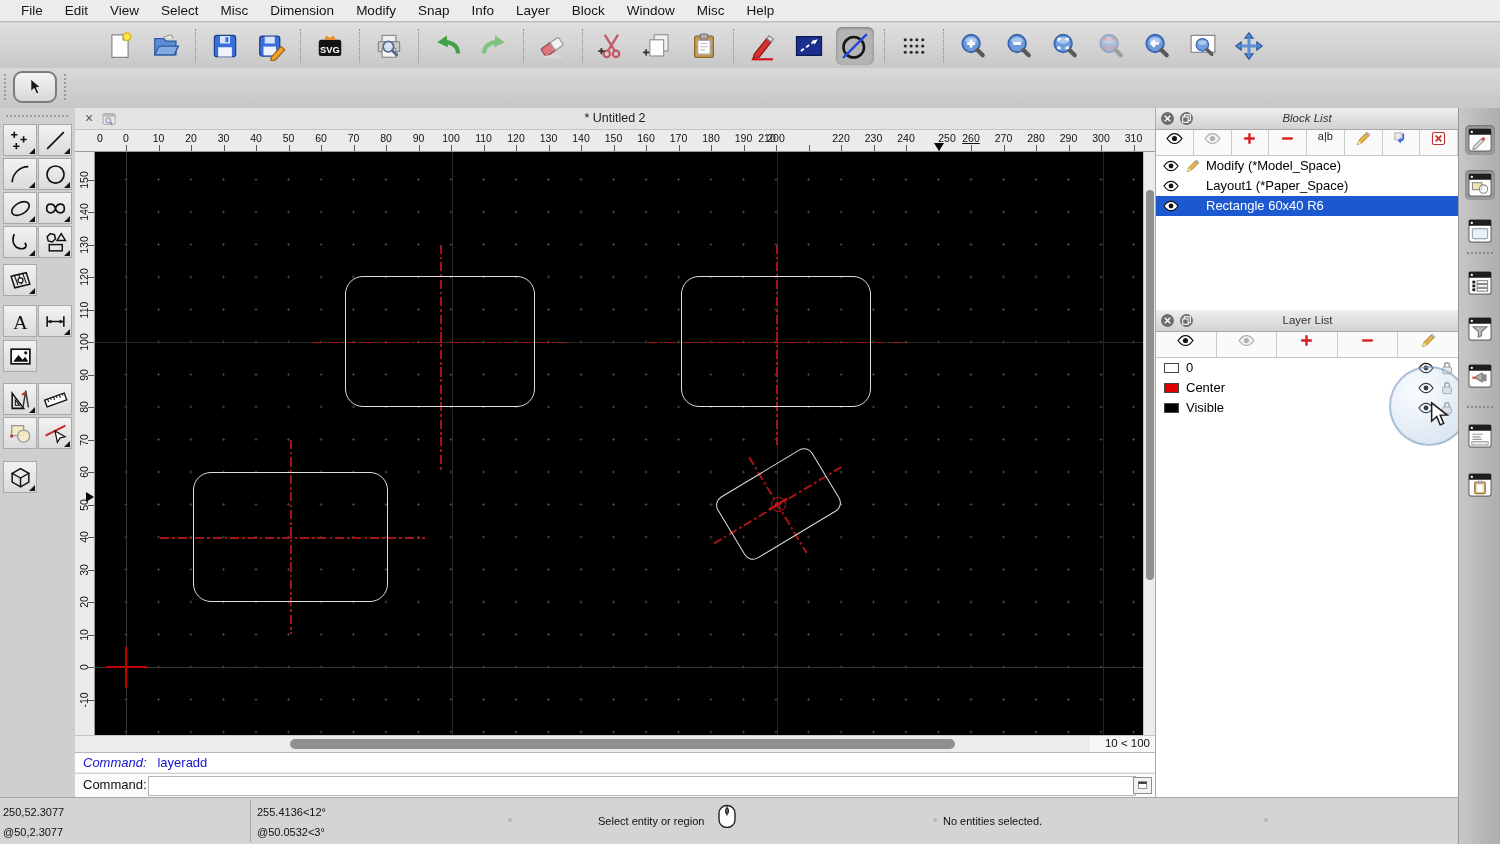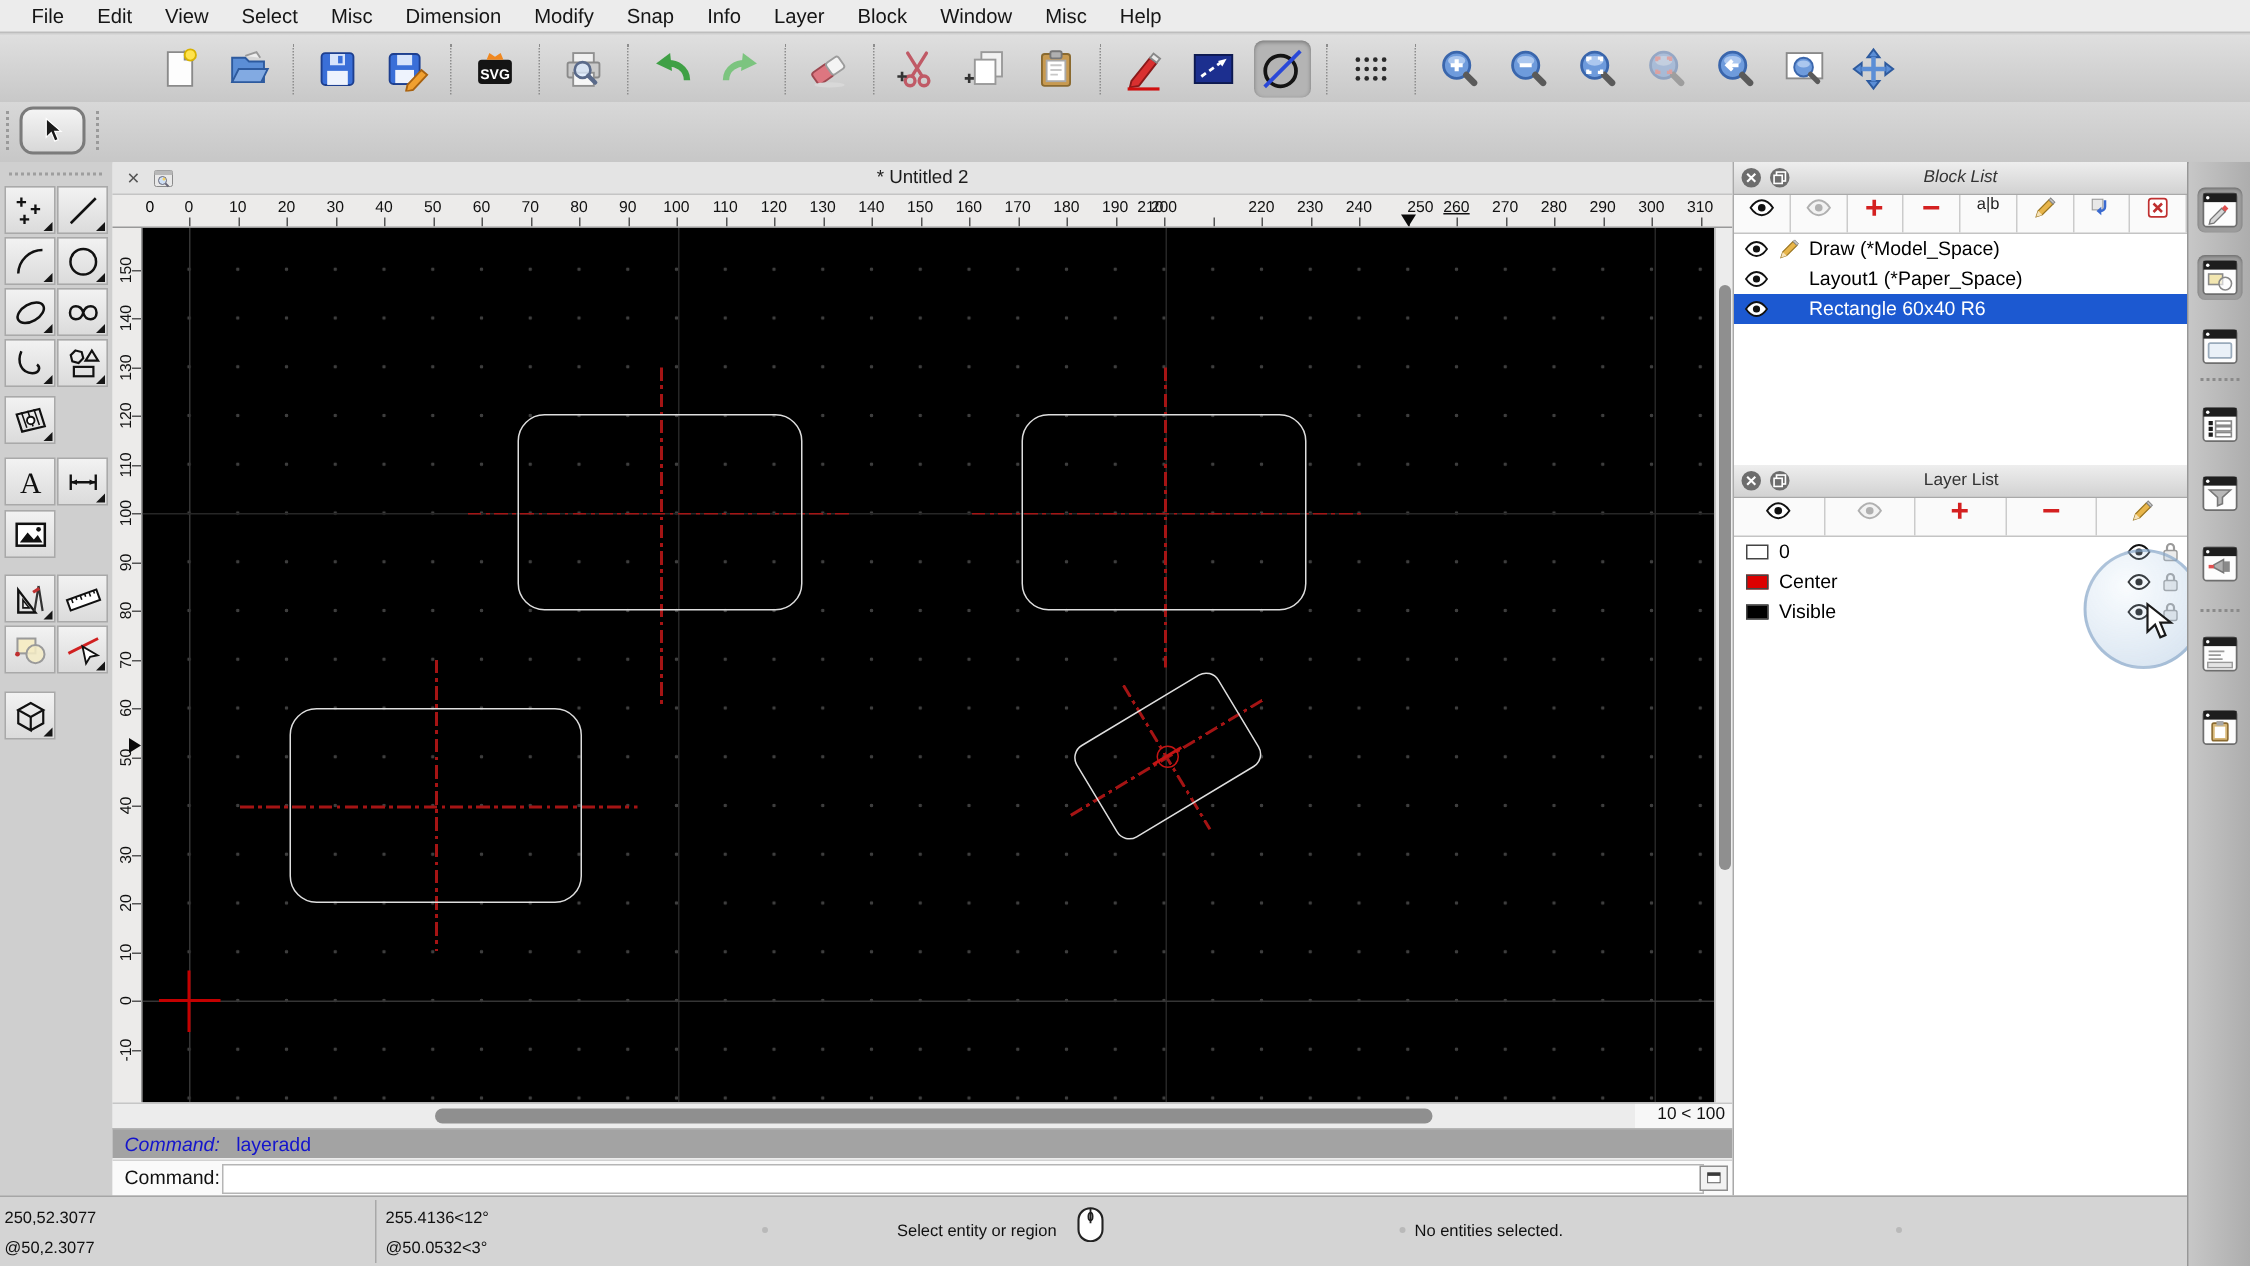--- a/index.html
+++ b/index.html
@@ -79,21 +79,21 @@
   .cmark{position:absolute;width:15px;height:15px;border:1.5px solid #c41414;border-radius:50%;box-sizing:border-box}
 
   #vscroll{position:absolute;left:1068px;top:44px;width:12px;height:583px;background:#ececec;border-left:1px solid #c6c6c6;box-sizing:border-box}
   #vthumb{position:absolute;left:1.5px;top:38px;width:8px;height:390px;background:#8f8f8f;border-radius:4px}
   #hscrollrow{position:absolute;left:0;top:627px;width:1015px;height:17px;background:#ececec;border-top:1px solid #c6c6c6;box-sizing:border-box}
   #hthumb{position:absolute;left:215px;top:3px;width:665px;height:10px;background:#8f8f8f;border-radius:5px}
   #gridstatus{position:absolute;left:1015px;top:627px;width:65px;height:17px;background:#f7f7f7;
               border-top:1px solid #c6c6c6;font-size:11.5px;color:#111;text-align:right;
               padding:1px 5px 0 0;box-sizing:border-box}
 
-  #cmdhist{position:absolute;left:0;top:644px;width:1080px;height:20px;background:#a3a3a3;
+  #cmdhist{position:absolute;left:0;top:644px;width:1080px;height:20px;background:#ffffff;
            border-top:1px solid #b5b5b5;font-size:13px;color:#1414cc;padding:2px 0 0 8px;box-sizing:border-box}
   #cmdhist .lab{font-style:italic}
   #cmdrow{position:absolute;left:0;top:665px;width:1080px;height:24px;background:#fafafa;
           border-top:1px solid #d2d2d2;box-sizing:border-box}
   #cmdrow .lab{position:absolute;left:8px;top:3px;font-size:13px;color:#111}
   #cmdinput{position:absolute;left:73px;top:2px;width:978px;height:16px;border:1px solid #b5b5b5;
             background:#fff;font-size:12px;padding:1px 4px}
   #cmdwinbtn{position:absolute;left:1058px;top:3px;width:17px;height:15px;border:1px solid #8f8f8f;
              background:#f2f2f2;display:flex;align-items:center;justify-content:center}
   #cmdwinbtn svg{width:12px;height:10px}
@@ -684,21 +684,21 @@
       <div class="lrow">
         <div class="micon" style="left: 7px;"><svg viewBox="0 0 24 24" xmlns="http://www.w3.org/2000/svg">
             <path d="M1.5 12C5 6.8 9.5 5 12 5s7 1.8 10.5 7C19 17.2 14.5 19 12 19S5 17.2 1.5 12z" fill="#fff" stroke="#111" stroke-width="1.8"></path>
             <circle cx="12" cy="12" r="3.6" fill="#111"></circle>
           </svg></div>
         <div class="micon" style="left: 29px;"><svg viewBox="0 0 24 24" xmlns="http://www.w3.org/2000/svg">
             <path d="M3.5 20.5l1.8-5.6L15.5 4.5l3.9 3.9L9.2 18.6z" fill="#e8b54a" stroke="#9a7520" stroke-width="1.2"></path>
             <path d="M15.5 4.5l1.6-1.6 3.9 3.9-1.6 1.6z" fill="#c8c8c8" stroke="#888"></path>
             <path d="M3.5 20.5l1.8-5.6 3.9 3.9z" fill="#f6e2b8"></path>
           </svg></div>
-        <div class="rlabel" style="left: 50px;"><span>Draw (*Model_Space)</span></div>
+        <div class="rlabel" style="left: 50px;"><span>Modify (*Model_Space)</span></div>
       </div>
       <div class="lrow">
         <div class="micon" style="left: 7px;"><svg viewBox="0 0 24 24" xmlns="http://www.w3.org/2000/svg">
             <path d="M1.5 12C5 6.8 9.5 5 12 5s7 1.8 10.5 7C19 17.2 14.5 19 12 19S5 17.2 1.5 12z" fill="#fff" stroke="#111" stroke-width="1.8"></path>
             <circle cx="12" cy="12" r="3.6" fill="#111"></circle>
           </svg></div>
         <div class="rlabel" style="left: 50px;"><span>Layout1 (*Paper_Space)</span></div>
       </div>
       <div class="lrow selrow">
         <div class="micon" style="left: 7px;"><svg viewBox="0 0 24 24" xmlns="http://www.w3.org/2000/svg">

